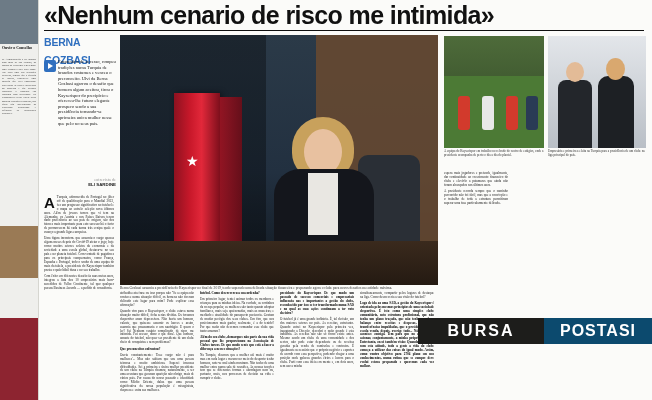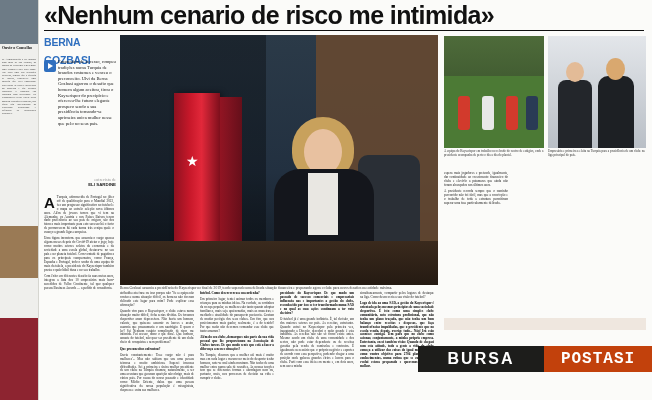--- a/index.html
+++ b/index.html
@@ -88,26 +88,26 @@
   .rp2{left:548px;top:36px;width:98px;height:112px;background:linear-gradient(180deg,#e3e6ea,#b9bfc6);}
   .rp2 .suit{position:absolute;left:10px;top:44px;width:34px;height:68px;background:#23262b;border-radius:8px 8px 0 0;}
   .rp2 .dress{position:absolute;left:50px;top:40px;width:36px;height:72px;background:#1d2024;border-radius:10px 10px 0 0;}
   .rp2 .h1{position:absolute;left:18px;top:26px;width:18px;height:20px;border-radius:50%;background:#e3bb97;}
   .rp2 .h2{position:absolute;left:58px;top:22px;width:19px;height:22px;border-radius:50%;background:#d9a86f;}
   .rcap{position:absolute;font-size:3.2px;line-height:3.9px;color:#333;}
   .rcap1{left:444px;top:150px;width:100px;}
   .rcap2{left:548px;top:150px;width:98px;}
 
   
-  .wm{position:absolute;left:418px;top:346px;width:197px;height:40px;padding-left:20px;}
+  .wm{position:absolute;left:418px;top:318px;width:197px;height:40px;padding-left:20px;}
   .wm .bursa{position:absolute;left:0;top:0;width:126px;height:26px;background:#1d1d1b;color:#fff;
     font-family:"Liberation Sans",sans-serif;font-weight:bold;font-size:16px;letter-spacing:2px;
     display:flex;align-items:center;justify-content:center;}
-  .wm .postasi{position:absolute;left:126px;top:0;width:108px;height:26px;background:#c2410c;color:#fff;
-    font-family:Liberation Mono, monospace;font-weight:bold;font-size:16px;letter-spacing:1px;
+  .wm .postasi{position:absolute;left:126px;top:0;width:108px;height:26px;background:#0c4a6e;color:#fff;
+    font-family:Liberation Sans, sans-serif;font-weight:bold;font-size:16px;letter-spacing:1px;
     display:flex;align-items:center;justify-content:center;text-align:center;}
   .wm .sub{position:absolute;left:22px;top:26px;font-family:"Liberation Sans",sans-serif;
     font-style:italic;font-size:11px;color:#6f6f6f;white-space:nowrap;}
   .bottom-strip{position:absolute;left:444px;top:318px;width:202px;height:12px;background:#efe7df;}
   .bl-photo{position:absolute;left:0;top:318px;width:38px;height:82px;background:#8d2430;}
 </style>
 </head>
 <body>
 
 <div class="page">

